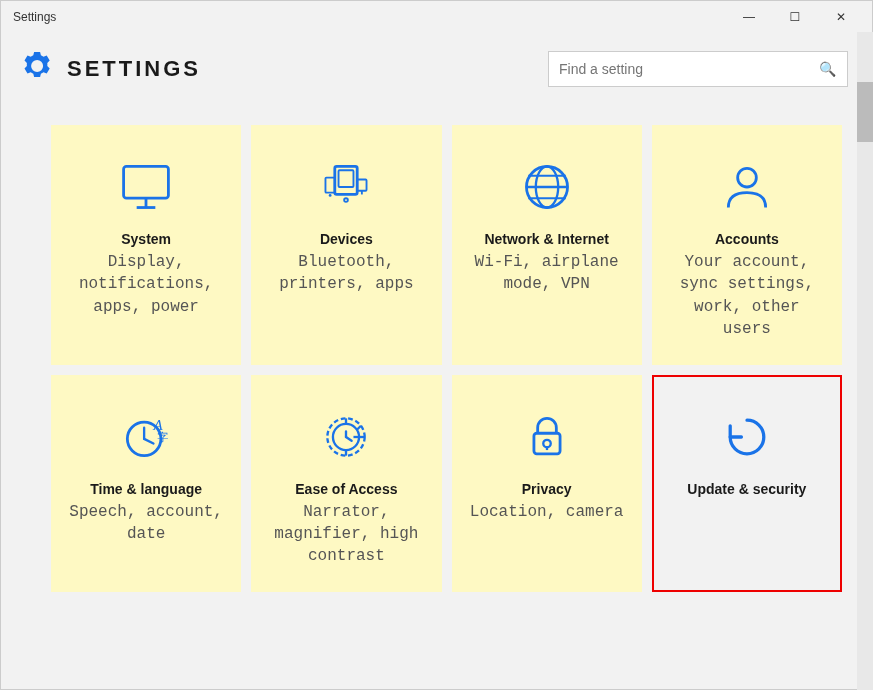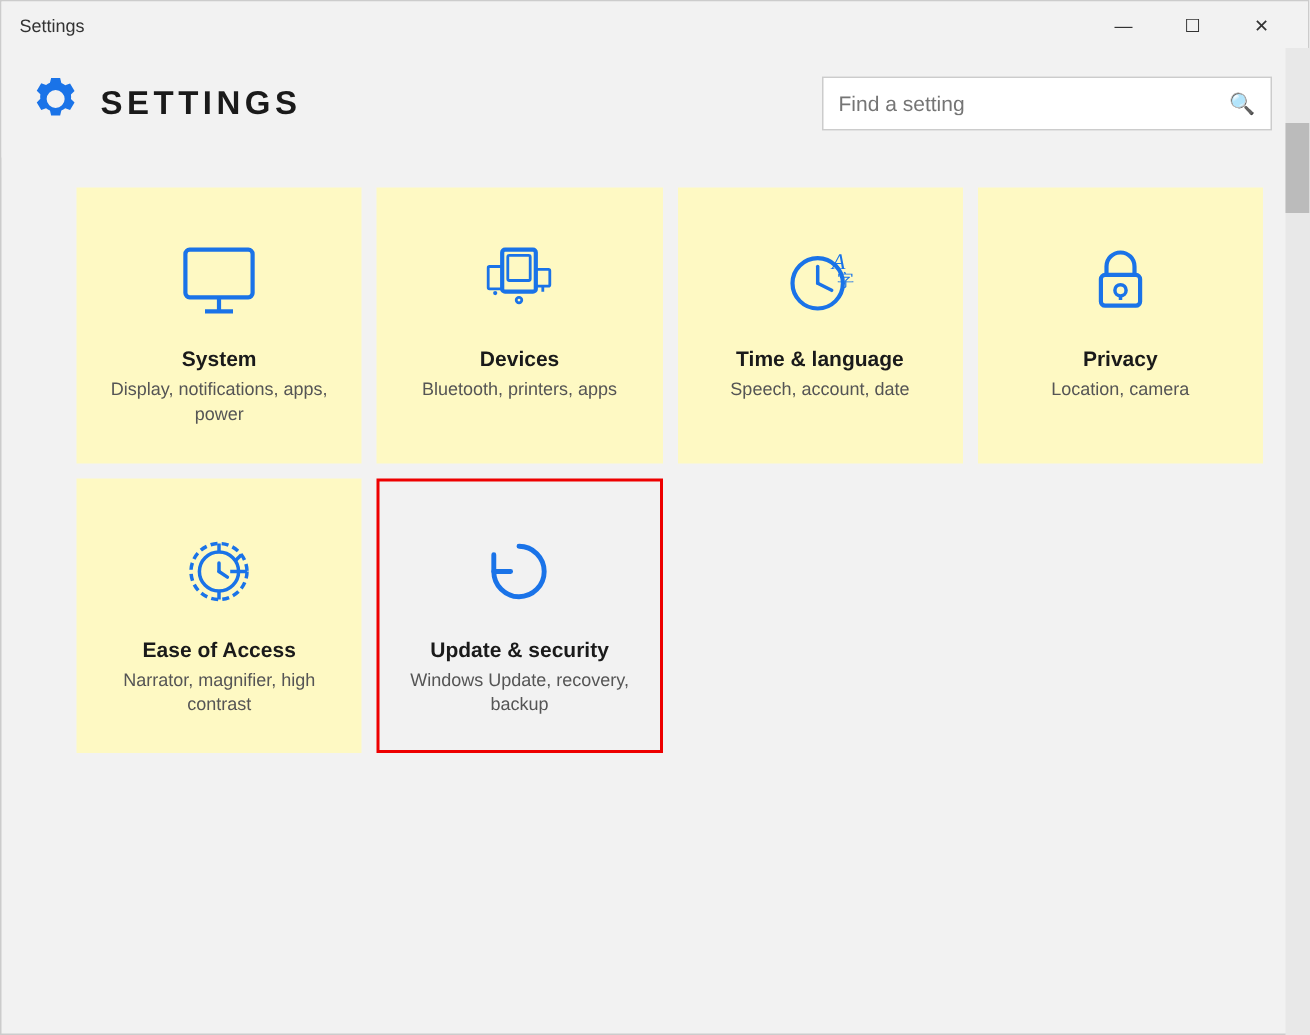--- a/index.html
+++ b/index.html
@@ -130,23 +130,24 @@
       width: 56px;
       height: 56px;
     }
     .tile-name {
       font-size: 14px;
       font-weight: 600;
       color: #1a1a1a;
       margin-bottom: 4px;
     }
     .tile-desc {
-      font-size: 12px;
+      font-size: 16px;
       color: #555;
       line-height: 1.4;
+      font-family: Liberation Mono, monospace;
     }
     .scrollbar {
       position: absolute;
       right: 0;
       top: 32px;
       width: 16px;
       height: 658px;
       background: #e8e8e8;
     }
     .scrollbar-thumb {
@@ -216,67 +217,89 @@
     <rect x="42" y="22" width="10" height="12" rx="1" stroke="#1a73e8" stroke-width="2" fill="none"></rect>
     <line x1="47" y1="34" x2="47" y2="38" stroke="#1a73e8" stroke-width="2"></line>
   </svg>
             </div>
             <span class="tile-name">Devices</span>
             <span class="tile-desc">Bluetooth, printers, apps</span>
           </div>
           <div class="tile">
             <div class="tile-icon">
               <svg viewBox="0 0 60 60" fill="none" xmlns="http://www.w3.org/2000/svg">
+    <circle cx="30" cy="30" r="22" stroke="#1a73e8" stroke-width="3" fill="none"></circle>
+    <ellipse cx="30" cy="30" rx="12" ry="22" stroke="#1a73e8" stroke-width="2.5" fill="none"></ellipse>
+    <line x1="8" y1="30" x2="52" y2="30" stroke="#1a73e8" stroke-width="2.5"></line>
+    <line x1="10" y1="18" x2="50" y2="18" stroke="#1a73e8" stroke-width="2"></line>
+    <line x1="10" y1="42" x2="50" y2="42" stroke="#1a73e8" stroke-width="2"></line>
+  </svg>
+            </div>
+            <span class="tile-name">Network &amp; Internet</span>
+            <span class="tile-desc">Wi-Fi, airplane mode, VPN</span>
+          </div>
+          <div class="tile">
+            <div class="tile-icon">
+              <svg viewBox="0 0 60 60" fill="none" xmlns="http://www.w3.org/2000/svg">
+    <circle cx="30" cy="20" r="10" stroke="#1a73e8" stroke-width="3" fill="none"></circle>
+    <path d="M10 52 Q10 36 30 36 Q50 36 50 52" stroke="#1a73e8" stroke-width="3" fill="none"></path>
+  </svg>
+            </div>
+            <span class="tile-name">Accounts</span>
+            <span class="tile-desc">Your account, sync settings, work, other users</span>
+          </div>
+          <div class="tile">
+            <div class="tile-icon">
+              <svg viewBox="0 0 60 60" fill="none" xmlns="http://www.w3.org/2000/svg">
     <circle cx="28" cy="32" r="18" stroke="#1a73e8" stroke-width="3" fill="none"></circle>
     <line x1="28" y1="32" x2="28" y2="20" stroke="#1a73e8" stroke-width="2.5" stroke-linecap="round"></line>
     <line x1="28" y1="32" x2="38" y2="37" stroke="#1a73e8" stroke-width="2.5" stroke-linecap="round"></line>
     <text x="38" y="22" font-size="16" fill="#1a73e8" font-family="serif" font-style="italic">A</text>
     <text x="42" y="34" font-size="12" fill="#1a73e8" font-family="serif">字</text>
   </svg>
             </div>
             <span class="tile-name">Time &amp; language</span>
             <span class="tile-desc">Speech, account, date</span>
-          </div>
-          <div class="tile">
-            <div class="tile-icon">
-              <svg viewBox="0 0 60 60" fill="none" xmlns="http://www.w3.org/2000/svg">
-    <rect x="16" y="26" width="28" height="22" rx="3" stroke="#1a73e8" stroke-width="3" fill="none"></rect>
-    <path d="M20 26 V20 a10 10 0 0 1 20 0 V26" stroke="#1a73e8" stroke-width="3" fill="none"></path>
-    <circle cx="30" cy="37" r="4" stroke="#1a73e8" stroke-width="2.5" fill="none"></circle>
-    <line x1="30" y1="41" x2="30" y2="44" stroke="#1a73e8" stroke-width="2.5"></line>
-  </svg>
-            </div>
-            <span class="tile-name">Privacy</span>
-            <span class="tile-desc">Location, camera</span>
           </div>
           <div class="tile">
             <div class="tile-icon">
               <svg viewBox="0 0 60 60" fill="none" xmlns="http://www.w3.org/2000/svg">
     <circle cx="30" cy="30" r="20" stroke="#1a73e8" stroke-width="2.5" fill="none" stroke-dasharray="5 3"></circle>
     <circle cx="30" cy="30" r="14" stroke="#1a73e8" stroke-width="2.5" fill="none"></circle>
     <line x1="30" y1="10" x2="30" y2="16" stroke="#1a73e8" stroke-width="2.5"></line>
     <line x1="30" y1="44" x2="30" y2="50" stroke="#1a73e8" stroke-width="2.5"></line>
     <line x1="42" y1="22" x2="46" y2="18" stroke="#1a73e8" stroke-width="2.5"></line>
     <line x1="38" y1="30" x2="50" y2="30" stroke="#1a73e8" stroke-width="2.5"></line>
     <line x1="30" y1="24" x2="30" y2="30" stroke="#1a73e8" stroke-width="2.5" stroke-linecap="round"></line>
     <line x1="30" y1="30" x2="36" y2="34" stroke="#1a73e8" stroke-width="2.5" stroke-linecap="round"></line>
   </svg>
             </div>
             <span class="tile-name">Ease of Access</span>
             <span class="tile-desc">Narrator, magnifier, high contrast</span>
           </div>
+          <div class="tile">
+            <div class="tile-icon">
+              <svg viewBox="0 0 60 60" fill="none" xmlns="http://www.w3.org/2000/svg">
+    <rect x="16" y="26" width="28" height="22" rx="3" stroke="#1a73e8" stroke-width="3" fill="none"></rect>
+    <path d="M20 26 V20 a10 10 0 0 1 20 0 V26" stroke="#1a73e8" stroke-width="3" fill="none"></path>
+    <circle cx="30" cy="37" r="4" stroke="#1a73e8" stroke-width="2.5" fill="none"></circle>
+    <line x1="30" y1="41" x2="30" y2="44" stroke="#1a73e8" stroke-width="2.5"></line>
+  </svg>
+            </div>
+            <span class="tile-name">Privacy</span>
+            <span class="tile-desc">Location, camera</span>
+          </div>
           <div class="tile selected">
             <div class="tile-icon">
               <svg viewBox="0 0 60 60" fill="none" xmlns="http://www.w3.org/2000/svg">
     <path d="M30 12 A18 18 0 1 1 12 30" stroke="#1a73e8" stroke-width="3.5" fill="none" stroke-linecap="round"></path>
     <polyline points="12,18 12,30 24,30" stroke="#1a73e8" stroke-width="3.5" fill="none" stroke-linejoin="round" stroke-linecap="round"></polyline>
   </svg>
             </div>
             <span class="tile-name">Update &amp; security</span>
-            <span class="tile-desc">Windows Update, recovery, backup</span>
           </div>
         </div>
     </div>
   </div>
 
   <div class="scrollbar">
     <div class="scrollbar-thumb"></div>
   </div>
 </div>
 

